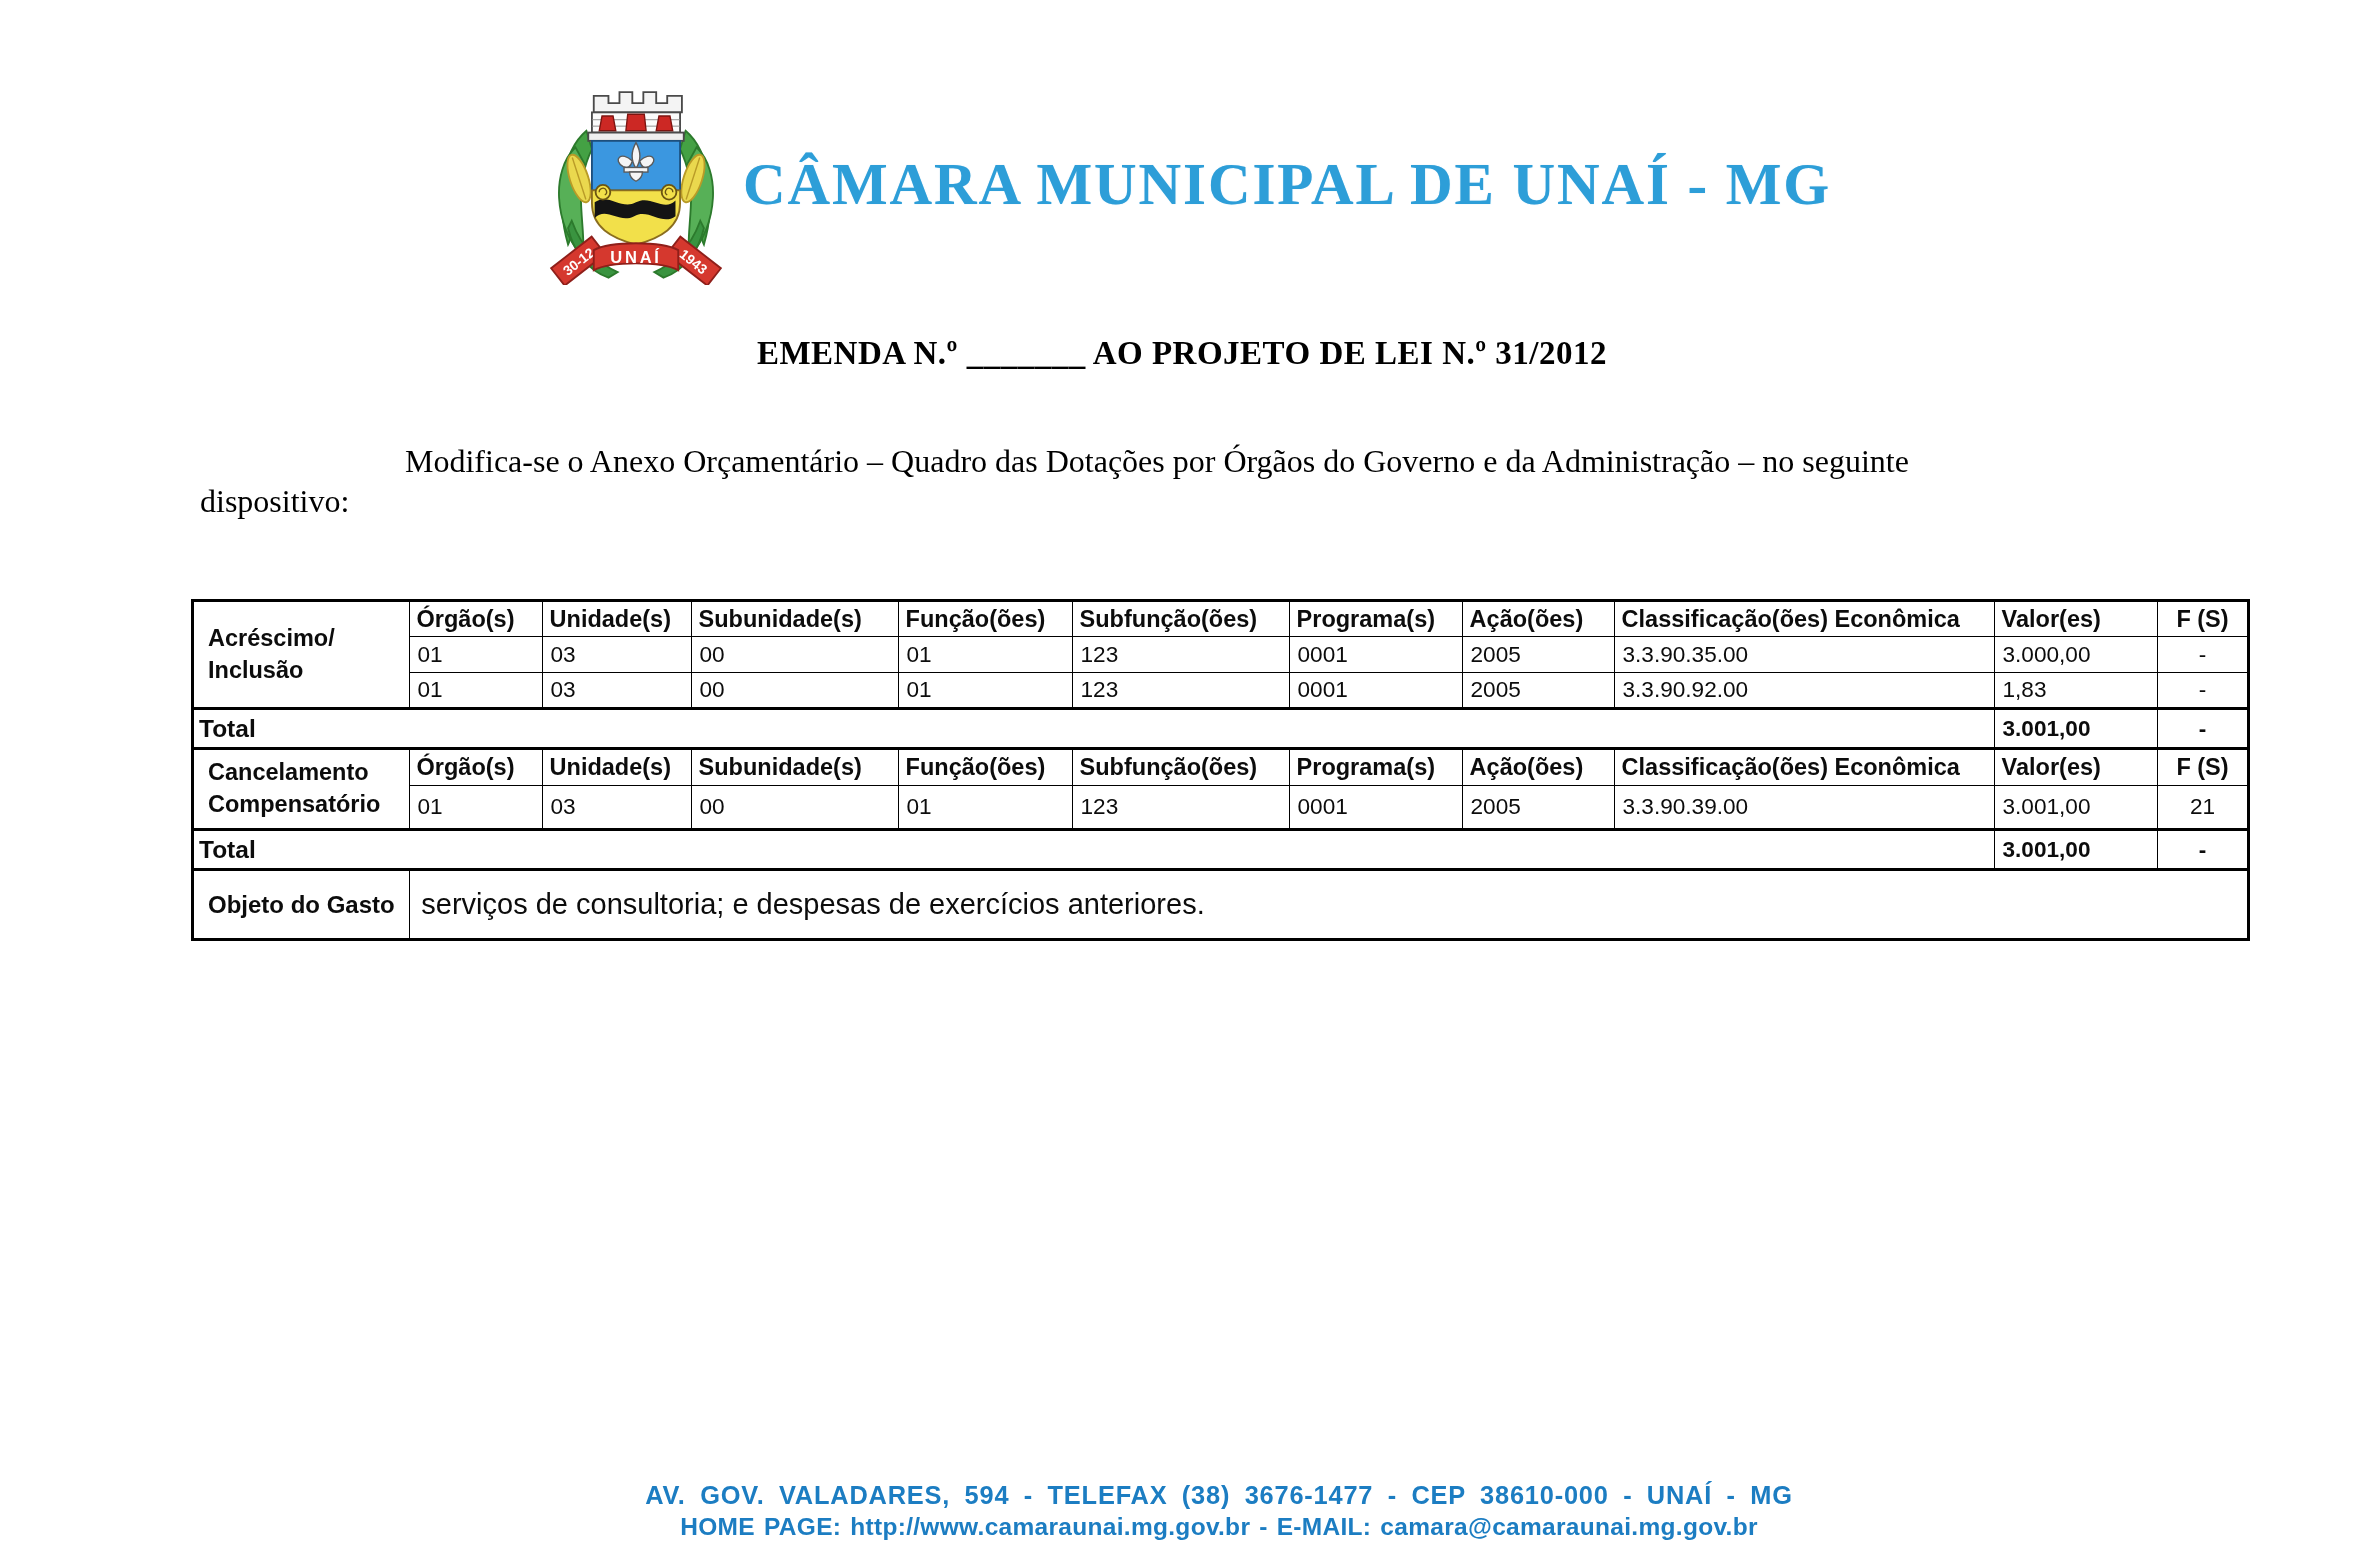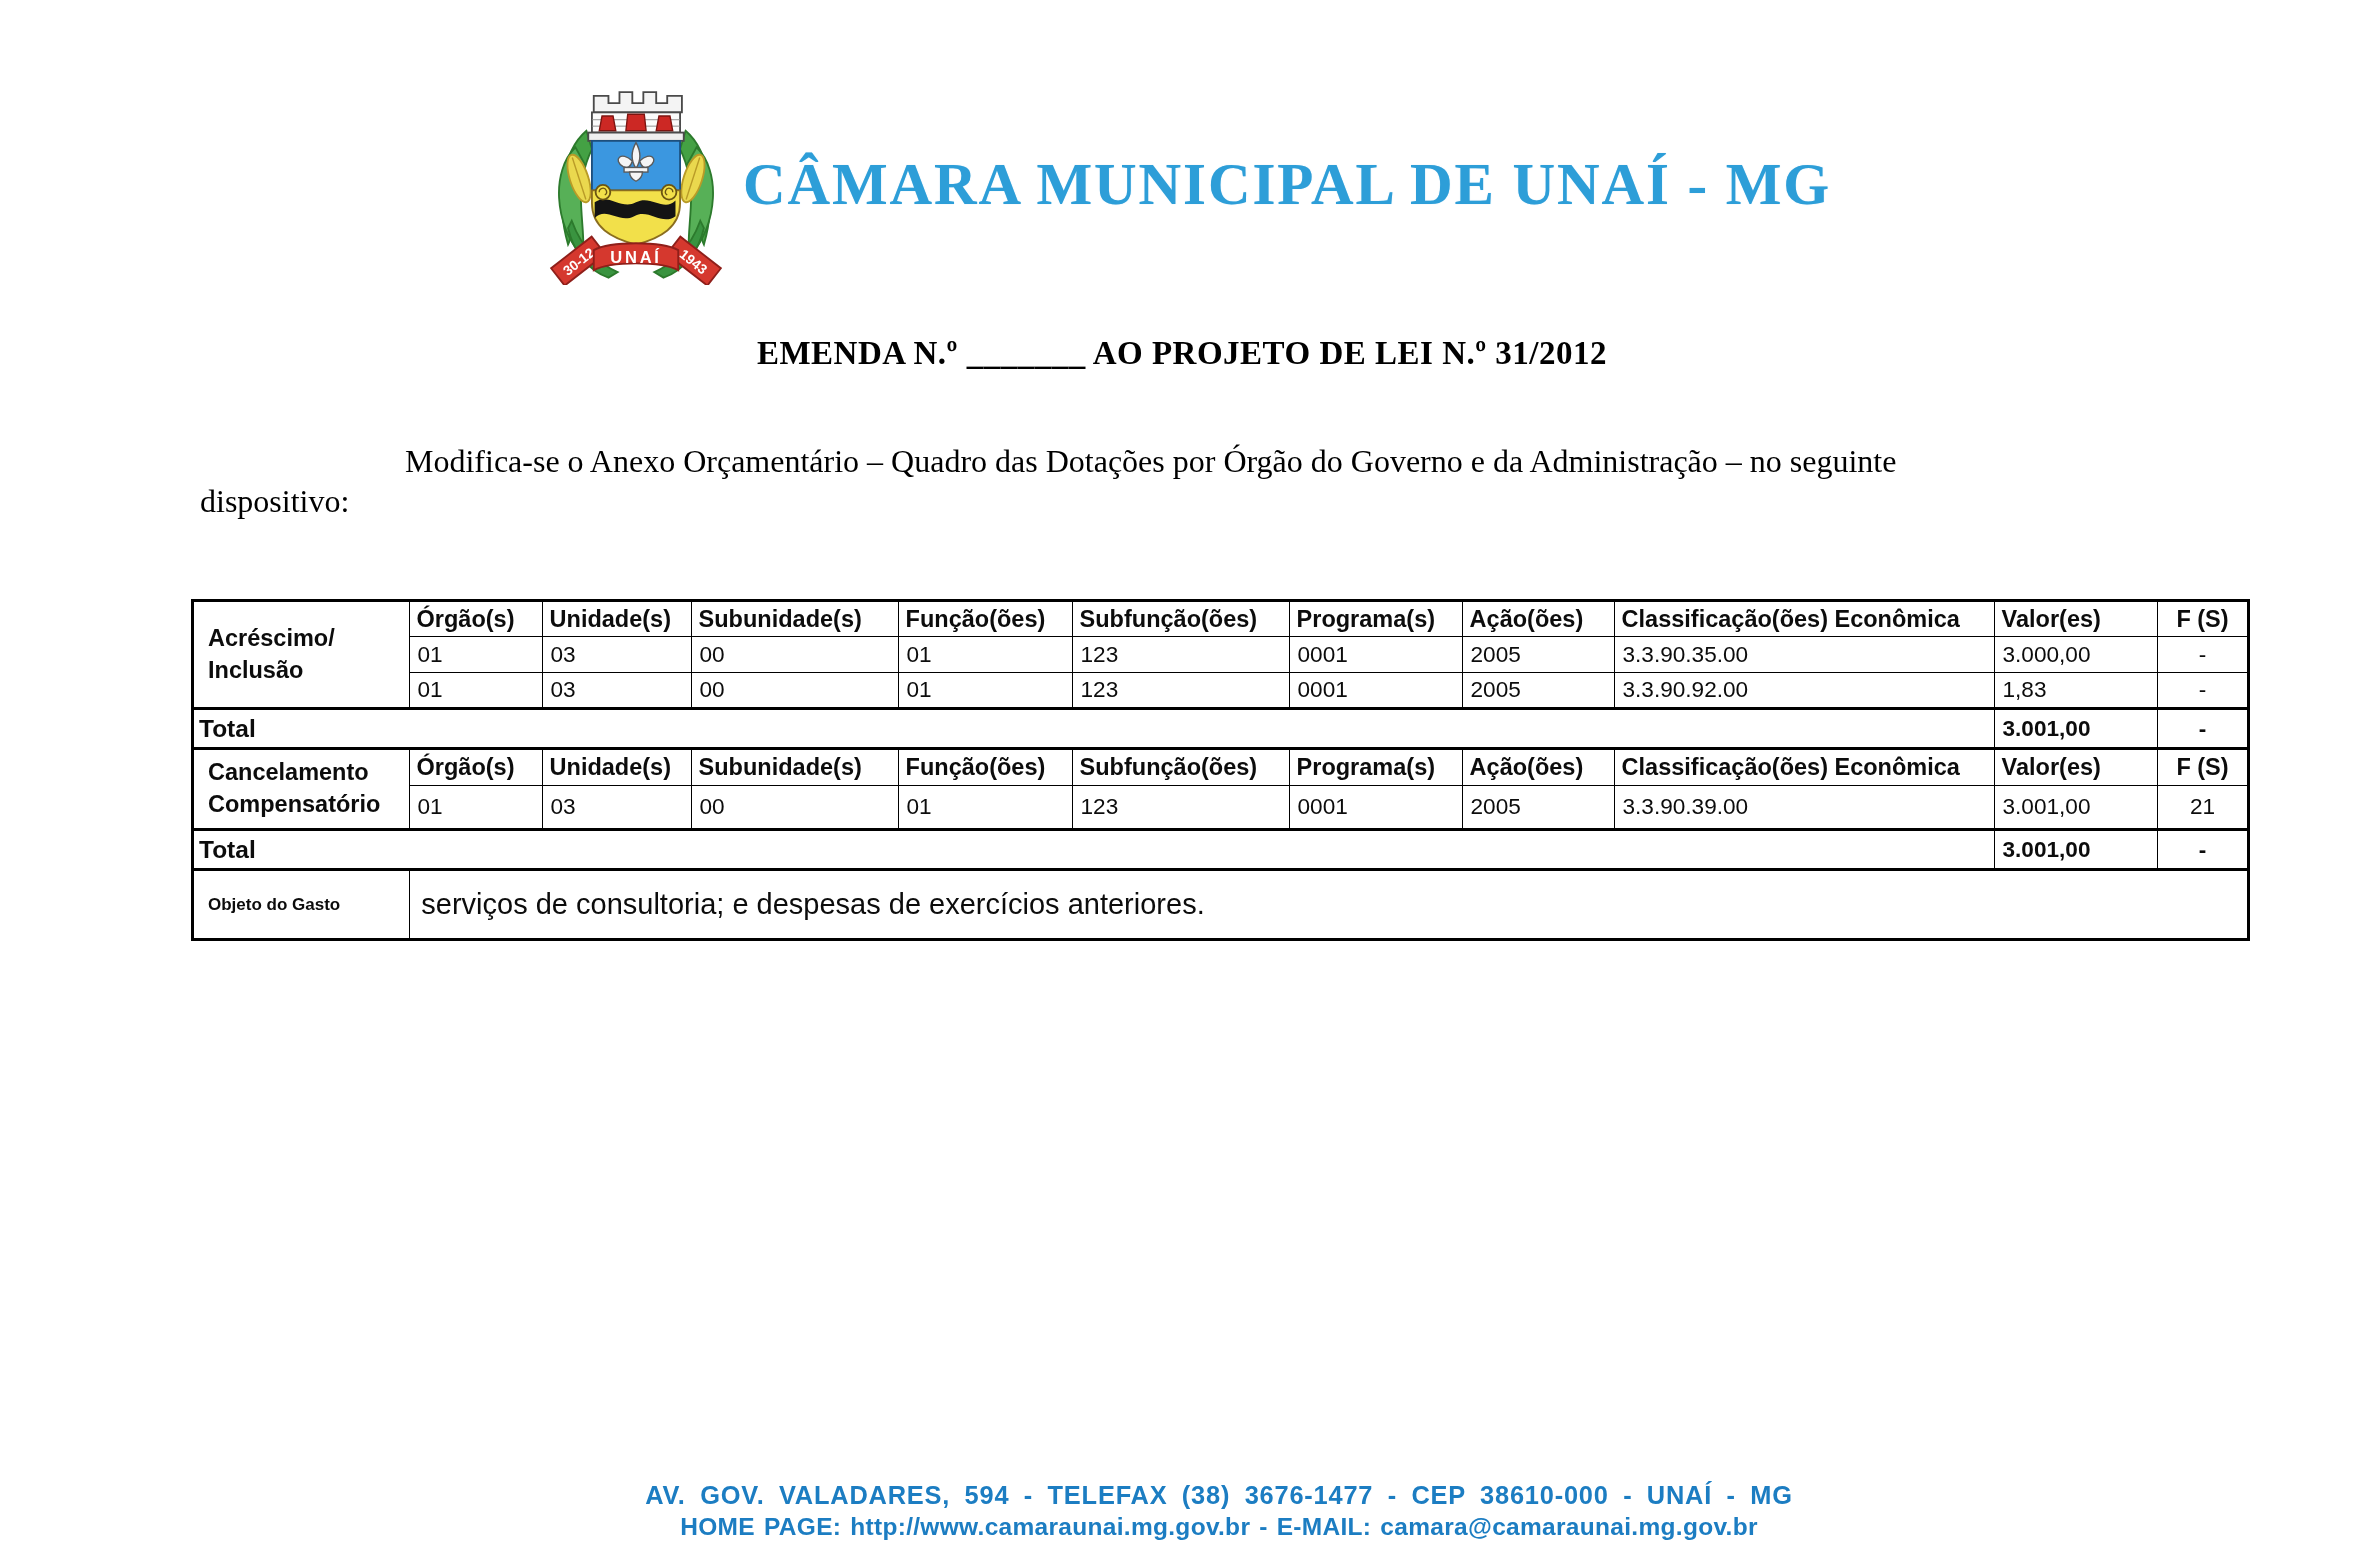--- a/index.html
+++ b/index.html
@@ -79,21 +79,21 @@
     border-top: 3.8px solid #000;
     border-bottom: 3.8px solid #000;
     border-left-style: none; border-right-style: none;
   }
   .budget tr.total td.t-lbl { font-weight: 700; font-size: 24.5px; padding-left: 5px; }
   .budget tr.total td.t-val {
     border-left: 1.9px solid #000; border-right: 1.9px solid #000;
     font-weight: 700;
   }
   .budget tr.objeto td { height: 70px; }
-  .budget td.obj-lbl { font-weight: 700; font-size: 17px; padding-left: 14px; }
+  .budget td.obj-lbl { font-weight: 700; font-size: 24px; padding-left: 14px; }
   .budget td.obj-txt { font-size: 29px; padding-left: 11.3px; white-space: normal; }
 
   
   .footer {
     position: absolute; top: 1480px; left: 75px; width: 2288px;
     text-align: center;
     font-family: "Liberation Sans", sans-serif;
     font-weight: 700;
     color: #1c7dc2;
     line-height: 1.24;
@@ -174,21 +174,21 @@
         <text x="100" y="196" text-anchor="middle" font-family="Liberation Sans, sans-serif" font-size="18" font-weight="bold" letter-spacing="3" fill="#ffffff">UNAÍ</text>
       </g>
     </svg>
 
     <h1 class="org-name">CÂMARA MUNICIPAL DE UNAÍ - MG</h1>
   </header>
 
   <div class="doc-title">EMENDA N.º _______ AO PROJETO DE LEI N.º 31/2012</div>
 
   <div class="intro">
-    <div class="line-indent">Modifica-se o Anexo Orçamentário – Quadro das Dotações por Órgão do Governo e da Administração – no seguinte</div>
+    <div class="line-indent">Modifica-se o Anexo Orçamentário – Quadro das Dotações por Órgãos do Governo e da Administração – no seguinte</div>
     <div>dispositivo:</div>
   </div>
 
   <table class="budget">
     <colgroup>
       <col style="width:217px">
         <col style="width:133px">
         <col style="width:149px">
         <col style="width:207px">
       <col style="width:174px">

